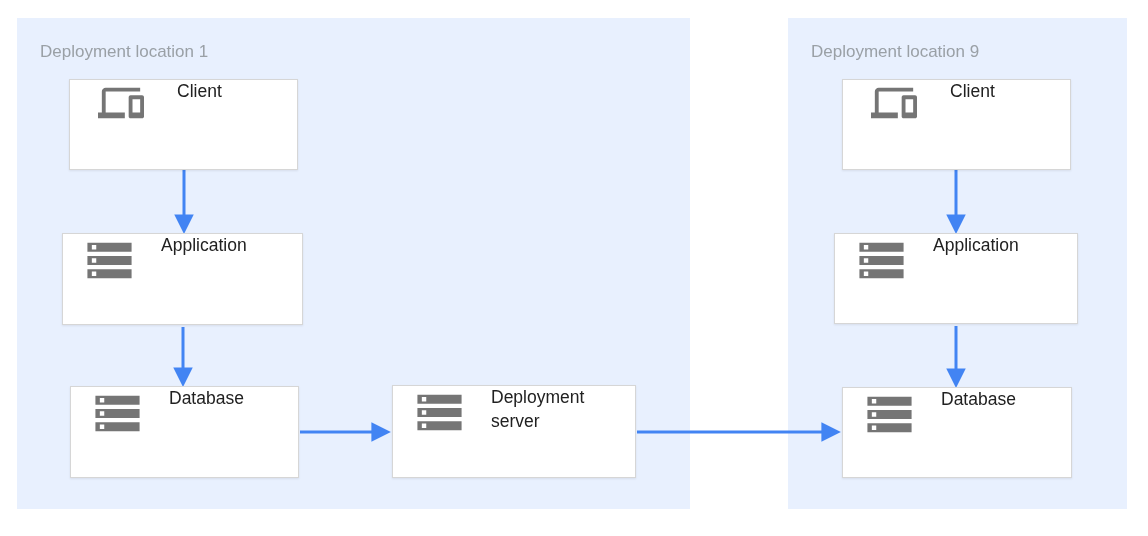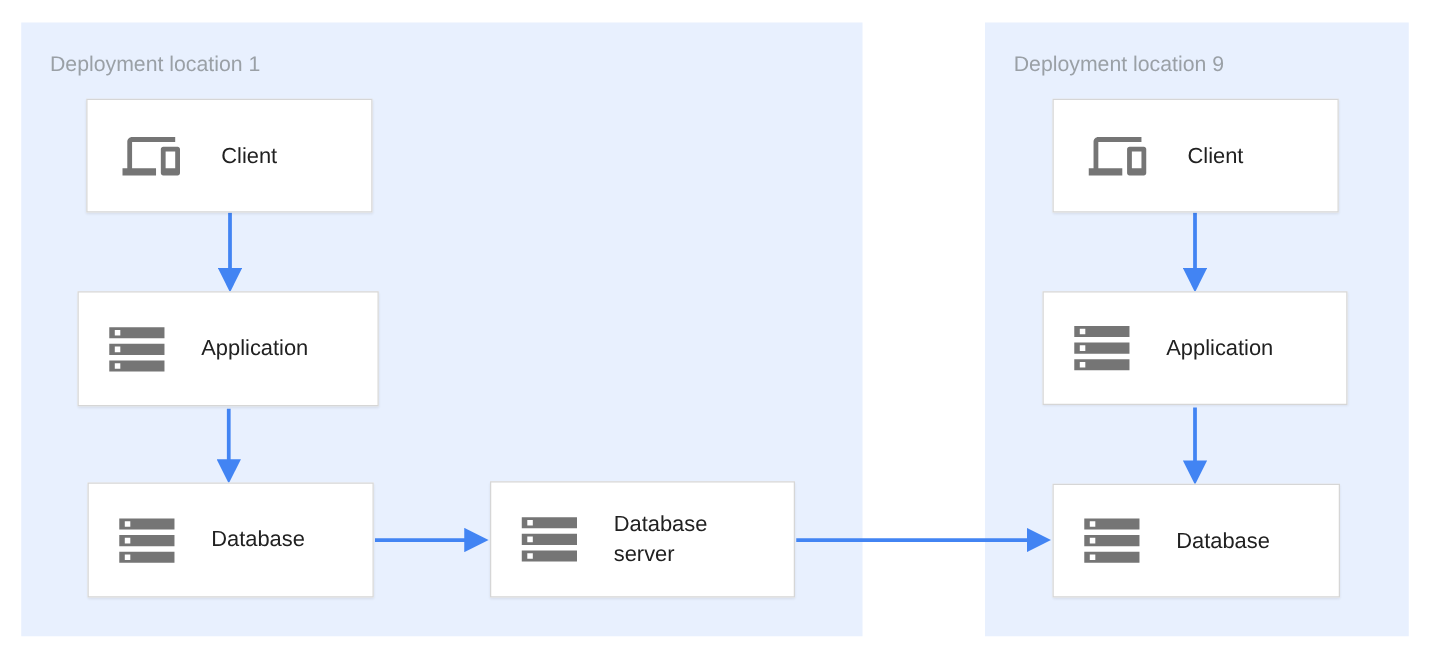--- a/index.html
+++ b/index.html
@@ -51,21 +51,21 @@
     stroke:var(--arrow);
     stroke-width:3;
   }
   .node{
     position:absolute;
     z-index:2;
     background:var(--node-background);
     border:1px solid var(--node-border);
     box-shadow:0 1px 2px rgba(0,0,0,0.08);
     display:flex;
-    align-items:center;
+    align-items:flex-start;
     box-sizing:border-box;
   }
   .icon-wrap{
     margin-left:20px;
     display:flex;
     align-items:center;
     flex:none;
   }
   .icon-wrap svg{fill:var(--icon);display:block;}
   .node .label{
@@ -136,21 +136,21 @@
     </span>
     <span class="label">Database</span>
   </div>
 
   <div class="node pos-migration">
     <span class="icon-wrap">
       <svg width="53" height="53" viewBox="0 0 24 24">
           <path d="M2 20h20v-4H2v4zm2-3h2v2H4v-2zM2 4v4h20V4H2zm4 3H4V5h2v2zm-4 7h20v-4H2v4zm2-3h2v2H4v-2z"></path>
         </svg>
     </span>
-    <span class="label">Database server</span>
+    <span class="label">Deployment server</span>
   </div>
 
   <div class="node pos-client2">
     <span class="icon-wrap">
       <svg width="62" height="46" viewBox="0 0 24 24">
           <path d="M4 6h18V4H4c-1.1 0-2 .9-2 2v11H0v3h14v-3H4V6zm19 2h-6c-.55 0-1 .45-1 1v10c0 .55.45 1 1 1h6c.55 0 1-.45 1-1V9c0-.55-.45-1-1-1zm-1 9h-4v-7h4v7z"></path>
         </svg>
     </span>
     <span class="label">Client</span>
   </div>

